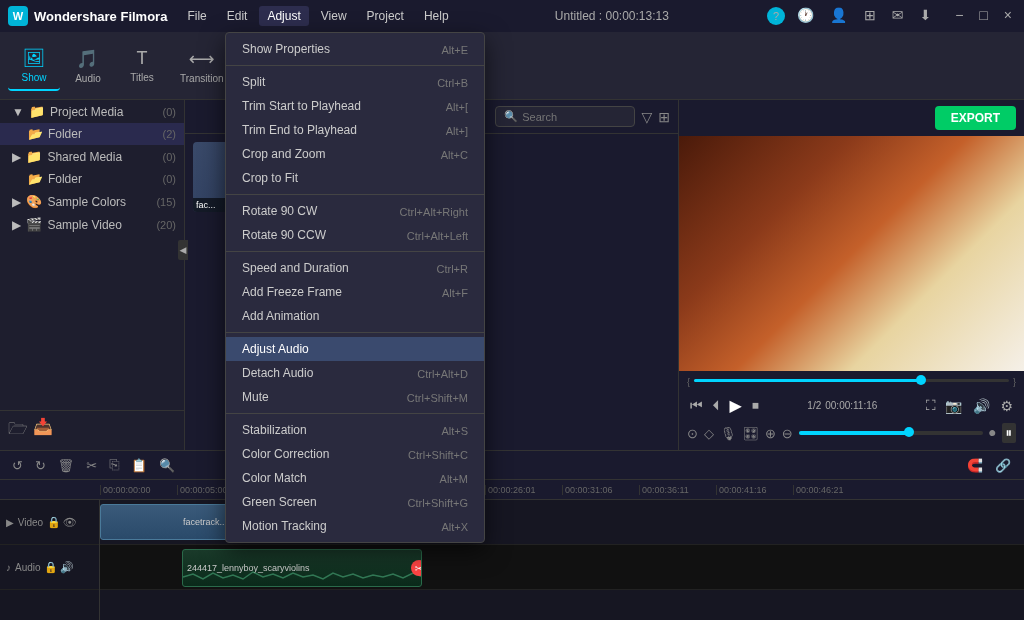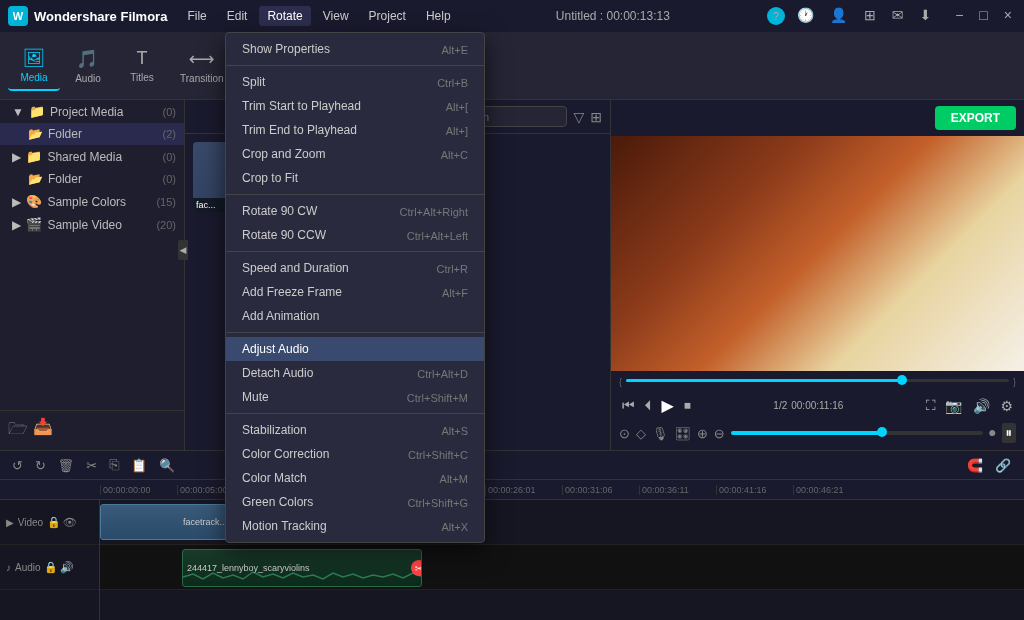--- a/index.html
+++ b/index.html
@@ -39,21 +39,21 @@
     #media-toolbar .search-box { display: flex; align-items: center; background: #252535; border: 1px solid #444; border-radius: 4px; padding: 3px 8px; gap: 4px; color: #888; width: 140px; }
     #media-toolbar .search-box input { background: none; border: none; outline: none; color: #ccc; font-size: 11px; width: 100%; }
     .media-grid { display: flex; flex-wrap: wrap; gap: 8px; padding: 8px; overflow-y: auto; }
     .media-thumb { width: 90px; height: 70px; background: #333; border-radius: 4px; position: relative; overflow: hidden; cursor: pointer; }
     .media-thumb.selected { border: 2px solid #00d4ff; }
     .media-thumb .thumb-label { position: absolute; bottom: 0; left: 0; right: 0; background: rgba(0,0,0,0.6); color: #fff; font-size: 9px; padding: 2px 3px; overflow: hidden; text-overflow: ellipsis; white-space: nowrap; }
     .media-thumb .thumb-icon { position: absolute; top: 4px; right: 4px; background: rgba(0,0,0,0.5); border-radius: 3px; padding: 2px; font-size: 10px; color: #fff; }
     .media-thumb .check { position: absolute; top: 4px; left: 4px; width: 14px; height: 14px; background: #00d4ff; border-radius: 2px; display: flex; align-items: center; justify-content: center; font-size: 10px; color: #000; }
 
     
-    #preview { width: 414px; background: #111; display: flex; flex-direction: column; border-left: 1px solid #333; }
+    #preview { width: 346px; background: #111; display: flex; flex-direction: column; border-left: 1px solid #333; }
     #preview-header { display: flex; align-items: center; justify-content: flex-end; padding: 6px 8px; background: #1a1a2e; }
     .export-btn { background: #00cc66; color: #fff; border: none; padding: 5px 16px; border-radius: 4px; cursor: pointer; font-size: 12px; font-weight: 600; }
     #preview-video { flex: 1; background: #000; position: relative; overflow: hidden; }
     #preview-video .video-bg { width: 100%; height: 100%; background: linear-gradient(135deg, #4a1a0a 0%, #8b3a1a 30%, #c4602a 50%, #e8d4a0 70%, #f5f0e8 100%); }
     #preview-controls { background: #1a1a2e; padding: 4px 8px; }
     #preview-progress { height: 3px; background: #333; border-radius: 2px; margin-bottom: 4px; position: relative; }
     #preview-progress .filled { height: 100%; background: #00d4ff; width: 72%; border-radius: 2px; }
     #preview-progress .thumb { position: absolute; top: -4px; left: 72%; width: 10px; height: 10px; background: #00d4ff; border-radius: 50%; transform: translateX(-50%); }
     #playback-btns { display: flex; align-items: center; justify-content: space-between; padding: 2px 0; }
     #playback-btns .btn-group { display: flex; align-items: center; gap: 4px; }
@@ -94,21 +94,21 @@
 
 <div id="titlebar">
   <div style="display:flex;align-items:center;gap:12px;">
     <div class="logo">
       <div class="logo-icon">W</div>
       <span>Wondershare Filmora</span>
     </div>
     <div class="menubar">
       <span>File</span>
       <span>Edit</span>
-      <span class="active">Rotate</span>
+      <span class="active">Adjust</span>
       <span>View</span>
       <span>Project</span>
       <span>Help</span>
     </div>
   </div>
   <span class="title">Untitled : 00:00:13:13</span>
   <div class="wincontrols">
 
     <span style="background:#00b4d8;border-radius:50%;width:18px;height:18px;display:flex;align-items:center;justify-content:center;font-size:11px;">?</span>
     <span style="font-size:14px;color:#aaa;">🕐</span>
@@ -118,21 +118,21 @@
     <span style="font-size:14px;color:#aaa;">⬇</span>
     <span style="font-size:14px;color:#aaa;margin-left:8px;">−</span>
     <span style="font-size:14px;color:#aaa;">□</span>
     <span style="font-size:14px;color:#aaa;">×</span>
   </div>
 </div>
 
 <div id="toolbar">
   <div class="tool-btn active">
     <span class="icon">🖼</span>
-    <span class="label">Media</span>
+    <span class="label">Show</span>
   </div>
   <div class="tool-btn">
     <span class="icon">🎵</span>
     <span class="label">Audio</span>
   </div>
   <div class="tool-btn">
     <span class="icon">T</span>
     <span class="label">Titles</span>
   </div>
   <div class="tool-btn">
@@ -419,20 +419,20 @@
   </div>
   <div class="menu-item">
     <span>Color Correction</span>
     <span class="shortcut">Ctrl+Shift+C</span>
   </div>
   <div class="menu-item">
     <span>Color Match</span>
     <span class="shortcut">Alt+M</span>
   </div>
   <div class="menu-item">
-    <span>Green Colors</span>
+    <span>Green Screen</span>
     <span class="shortcut">Ctrl+Shift+G</span>
   </div>
   <div class="menu-item">
     <span>Motion Tracking</span>
     <span class="shortcut">Alt+X</span>
   </div>
 </div>
 
 </body></html>

